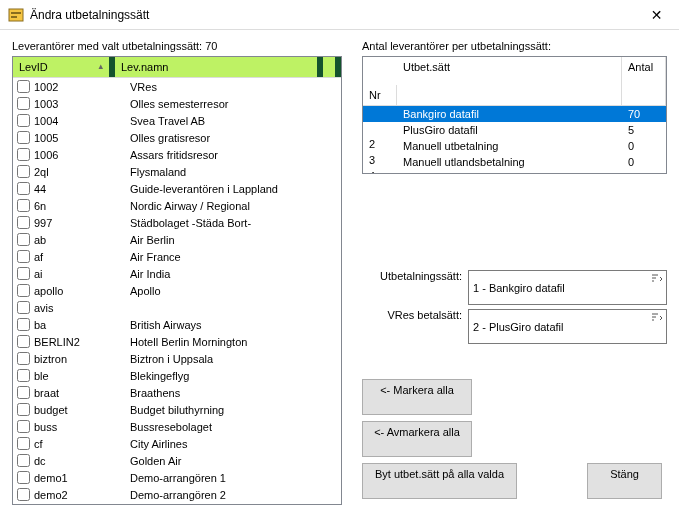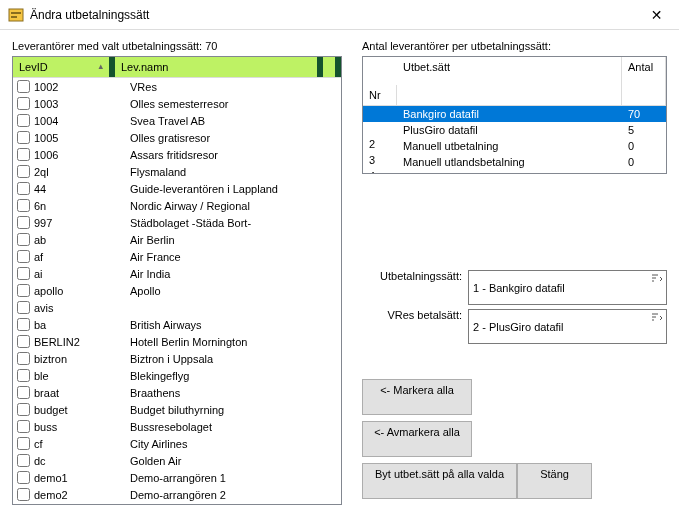--- a/index.html
+++ b/index.html
@@ -145,21 +145,21 @@
     height: 36px;
     line-height: 21px;
     text-align: center;
     border: 1px solid #adadad;
     background: #e1e1e1;
     padding: 0 10px;
     margin-bottom: 6px;
     font-size: 11px;
   }
   .btn.wide { min-width: 155px; }
-  .btnrow-last { display: flex; align-items: flex-start; }
+  .btnrow-last { display: flex; gap: 70px; align-items: flex-start; }
 </style>
 </head>
 <body>
 
 <div class="titlebar">
   <span class="icon">
     <svg width="16" height="16" viewBox="0 0 16 16">
       <rect x="1" y="2" width="14" height="12" fill="#f5c542" stroke="#8a6d1e"></rect>
       <rect x="3" y="5" width="10" height="2" fill="#8a6d1e"></rect>
       <rect x="3" y="9" width="6" height="2" fill="#8a6d1e"></rect>

